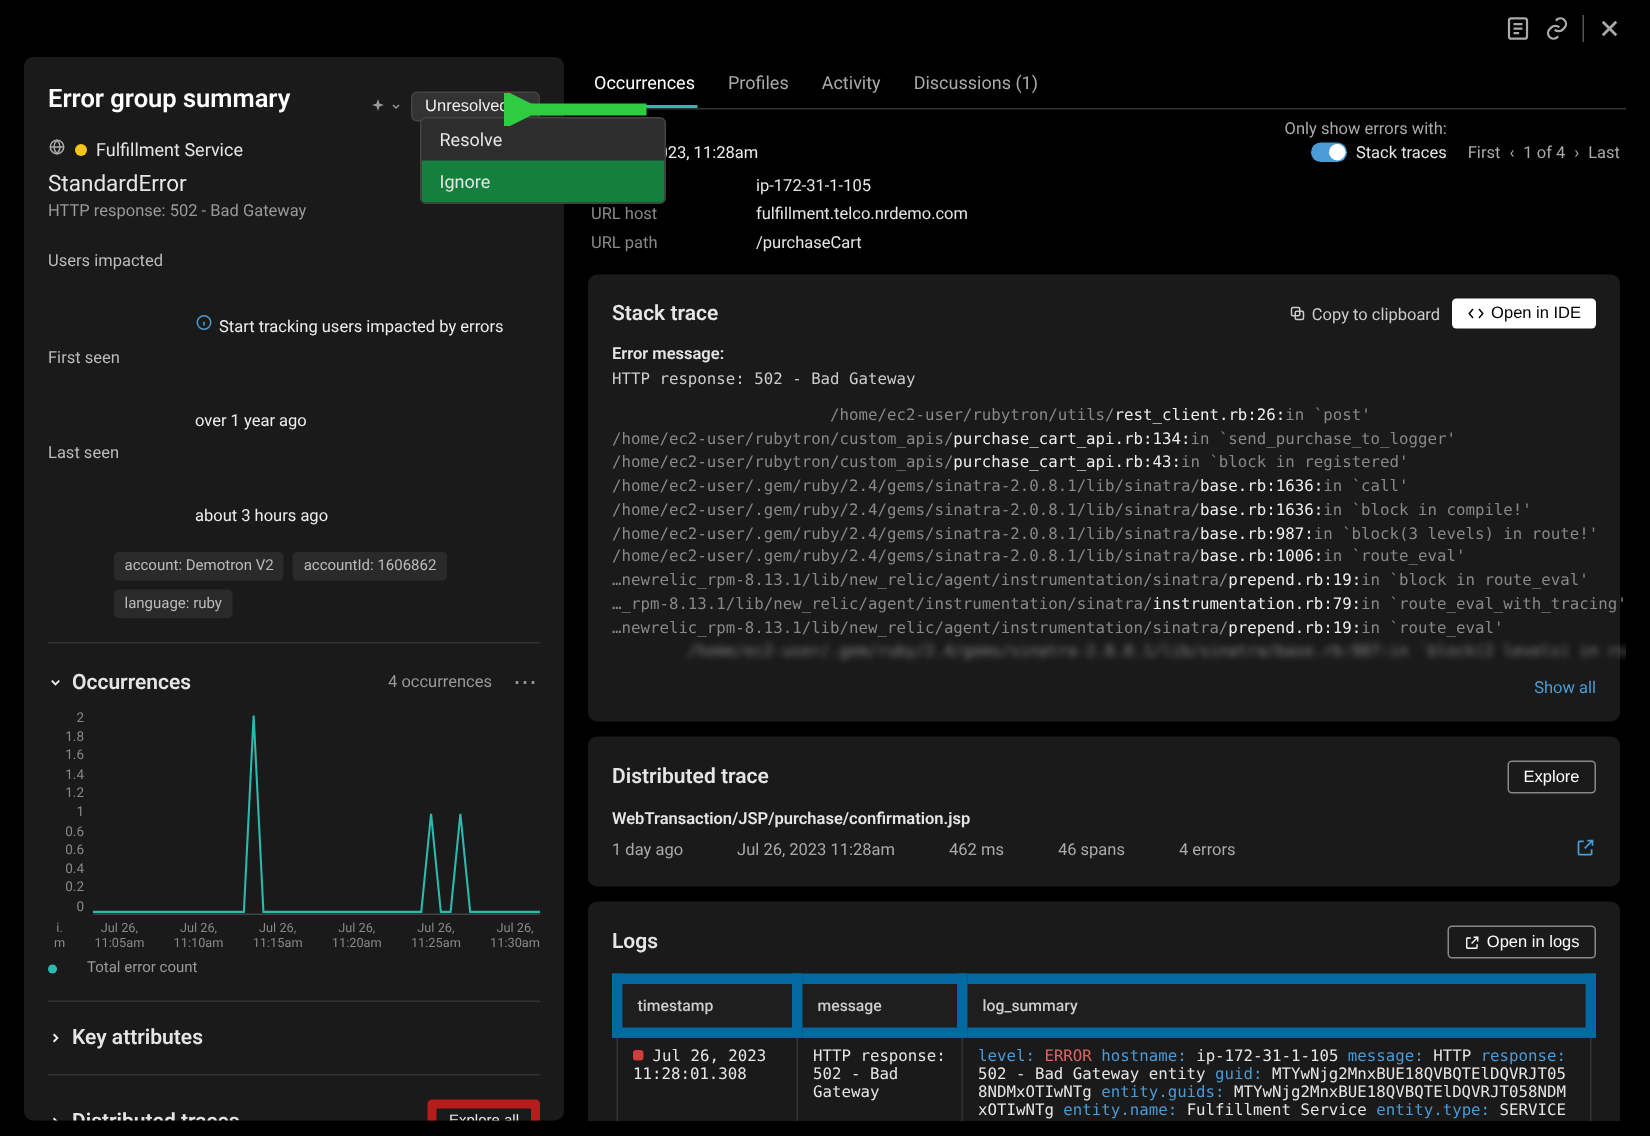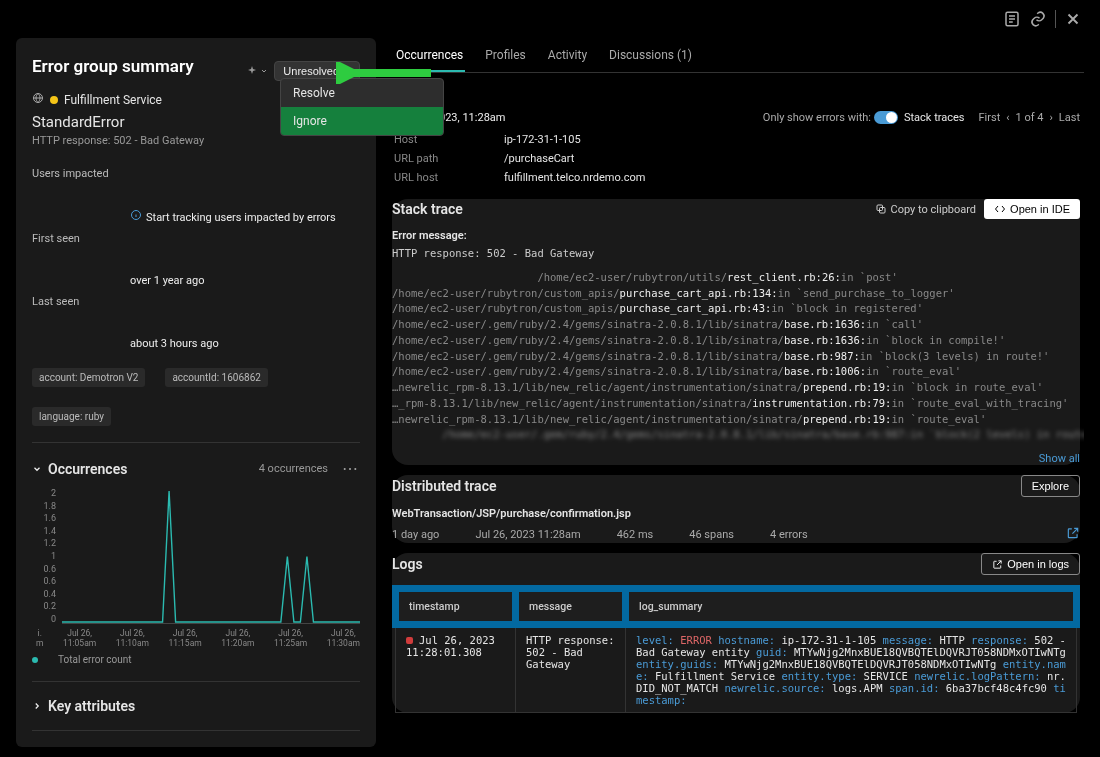--- a/index.html
+++ b/index.html
@@ -108,21 +108,21 @@
   .svc-row .dot-y { width:8px; height:8px; border-radius:50%; background:#f5c518; display:inline-block; }
   .h2 { font-size:15px; font-weight:400; margin-top:6px; }
   .sub { font-size:11px; color:#999; margin-top:3px; }
 
   .kv-table { margin-top:16px; font-size:11px; }
   .kv-row { display:flex; gap:12px; padding:4px 0; }
   .kv-row .k { width:86px; color:#bbb; }
   .kv-row .v { color:#eee; display:flex; align-items:flex-end; gap:4px;margin-top:42px; }
   .info-i { color:#4a9bd6; }
 
-  .tag-row { display:flex; gap:20px; margin-top:14px; flex-wrap:wrap; }
+  .tag-row { display:flex; gap:6px; margin-top:14px; flex-wrap:wrap;margin-left:44px; }
   .tag { background:#2a2a2a; border-radius:3px; padding:4px 7px; font-size:10px; color:#bbb; }
 
   hr.sep { border:none; border-top:1px solid #333; margin:16px 0; }
 
   .sec-head { display:flex; align-items:center; justify-content:space-between; cursor:pointer; }
   .sec-head .t { display:flex; align-items:center; gap:6px; font-size:14px; font-weight:600; }
   .sec-sub { font-size:11px; color:#999; }
   .sec-more { color:#999; font-size:16px; letter-spacing:2px; }
 
   .chart {
@@ -177,42 +177,43 @@
 
   .filter-row {
     display:flex;
     justify-content:flex-end;
     align-items:flex-end;
     padding:6px 4px 4px;
     gap:14px;
     font-size:11px;
   }
   .filter-row .left-info { margin-right:auto; padding-left:4px; }
-  .filter-row .col { display:flex; flex-direction:row; align-items:flex-end; gap:3px;margin-top:32px; }
+  .filter-row .col { display:flex; flex-direction:column; align-items:flex-end; gap:3px; }
   .toggle-pill { display:flex; align-items:center; gap:6px; }
   .switch { width:24px; height:13px; border-radius:7px; background:#4a9bd6; position:relative; }
   .switch::after { content:""; position:absolute; right:1px; top:1px; width:11px; height:11px; border-radius:50%; background:#fff; }
   .pager { display:flex; align-items:center; gap:6px; color:#aaa; }
   .pager span.c { cursor:pointer; }
 
   .rpanel {
     flex:1;
     overflow-y:auto;
     padding-right:2px;
   }
   .rpanel::-webkit-scrollbar { width:8px; }
   .rpanel::-webkit-scrollbar-thumb { background:#444; border-radius:4px; }
 
   .kv2 { font-size:11px; padding:2px 4px; }
   .kv2 .row { display:flex; padding:3px 0; }
   .kv2 .row .k { width:110px; color:#888; }
 
   .card {
     background:#1a1a1a;
-    border-radius:16px;
+    border-radius:6px;
+    padding:16px;
     margin:10px 2px;
   }
   .card-head {
     display:flex; justify-content:space-between; align-items:center;
     margin-bottom:10px;
   }
   .card-head h3 { font-size:14px; font-weight:600; }
   .card-head .actions { display:flex; gap:8px; align-items:center; font-size:11px; }
   .link-a { display:flex; align-items:center; gap:4px; color:#ccc; cursor:pointer; }
   .btn-w { background:#fff; color:#000; border-radius:3px; padding:4px 10px; font-size:11px; font-weight:500; display:flex; align-items:center; gap:4px; cursor:pointer; border:none; }
@@ -441,26 +442,26 @@
       </div>
     </div>
 
     <div class="rpanel">
       <div class="kv2">
         <div class="row">
             <span class="k">Host</span>
             <span>ip-172-31-1-105</span>
           </div>
         <div class="row">
+            <span class="k">URL host</span>
+            <span>fulfillment.telco.nrdemo.com</span>
+          </div>
+        <div class="row">
             <span class="k">URL path</span>
             <span>/purchaseCart</span>
-          </div>
-        <div class="row">
-            <span class="k">URL host</span>
-            <span>fulfillment.telco.nrdemo.com</span>
           </div>
       </div>
 
       <div class="card">
         <div class="card-head">
           <h3>Stack trace</h3>
           <div class="actions">
             <span class="link-a">
               <svg width="12" height="12" viewBox="0 0 24 24" fill="none" stroke="currentColor" stroke-width="2">
                   <rect x="9" y="9" width="11" height="11" rx="2"></rect>

